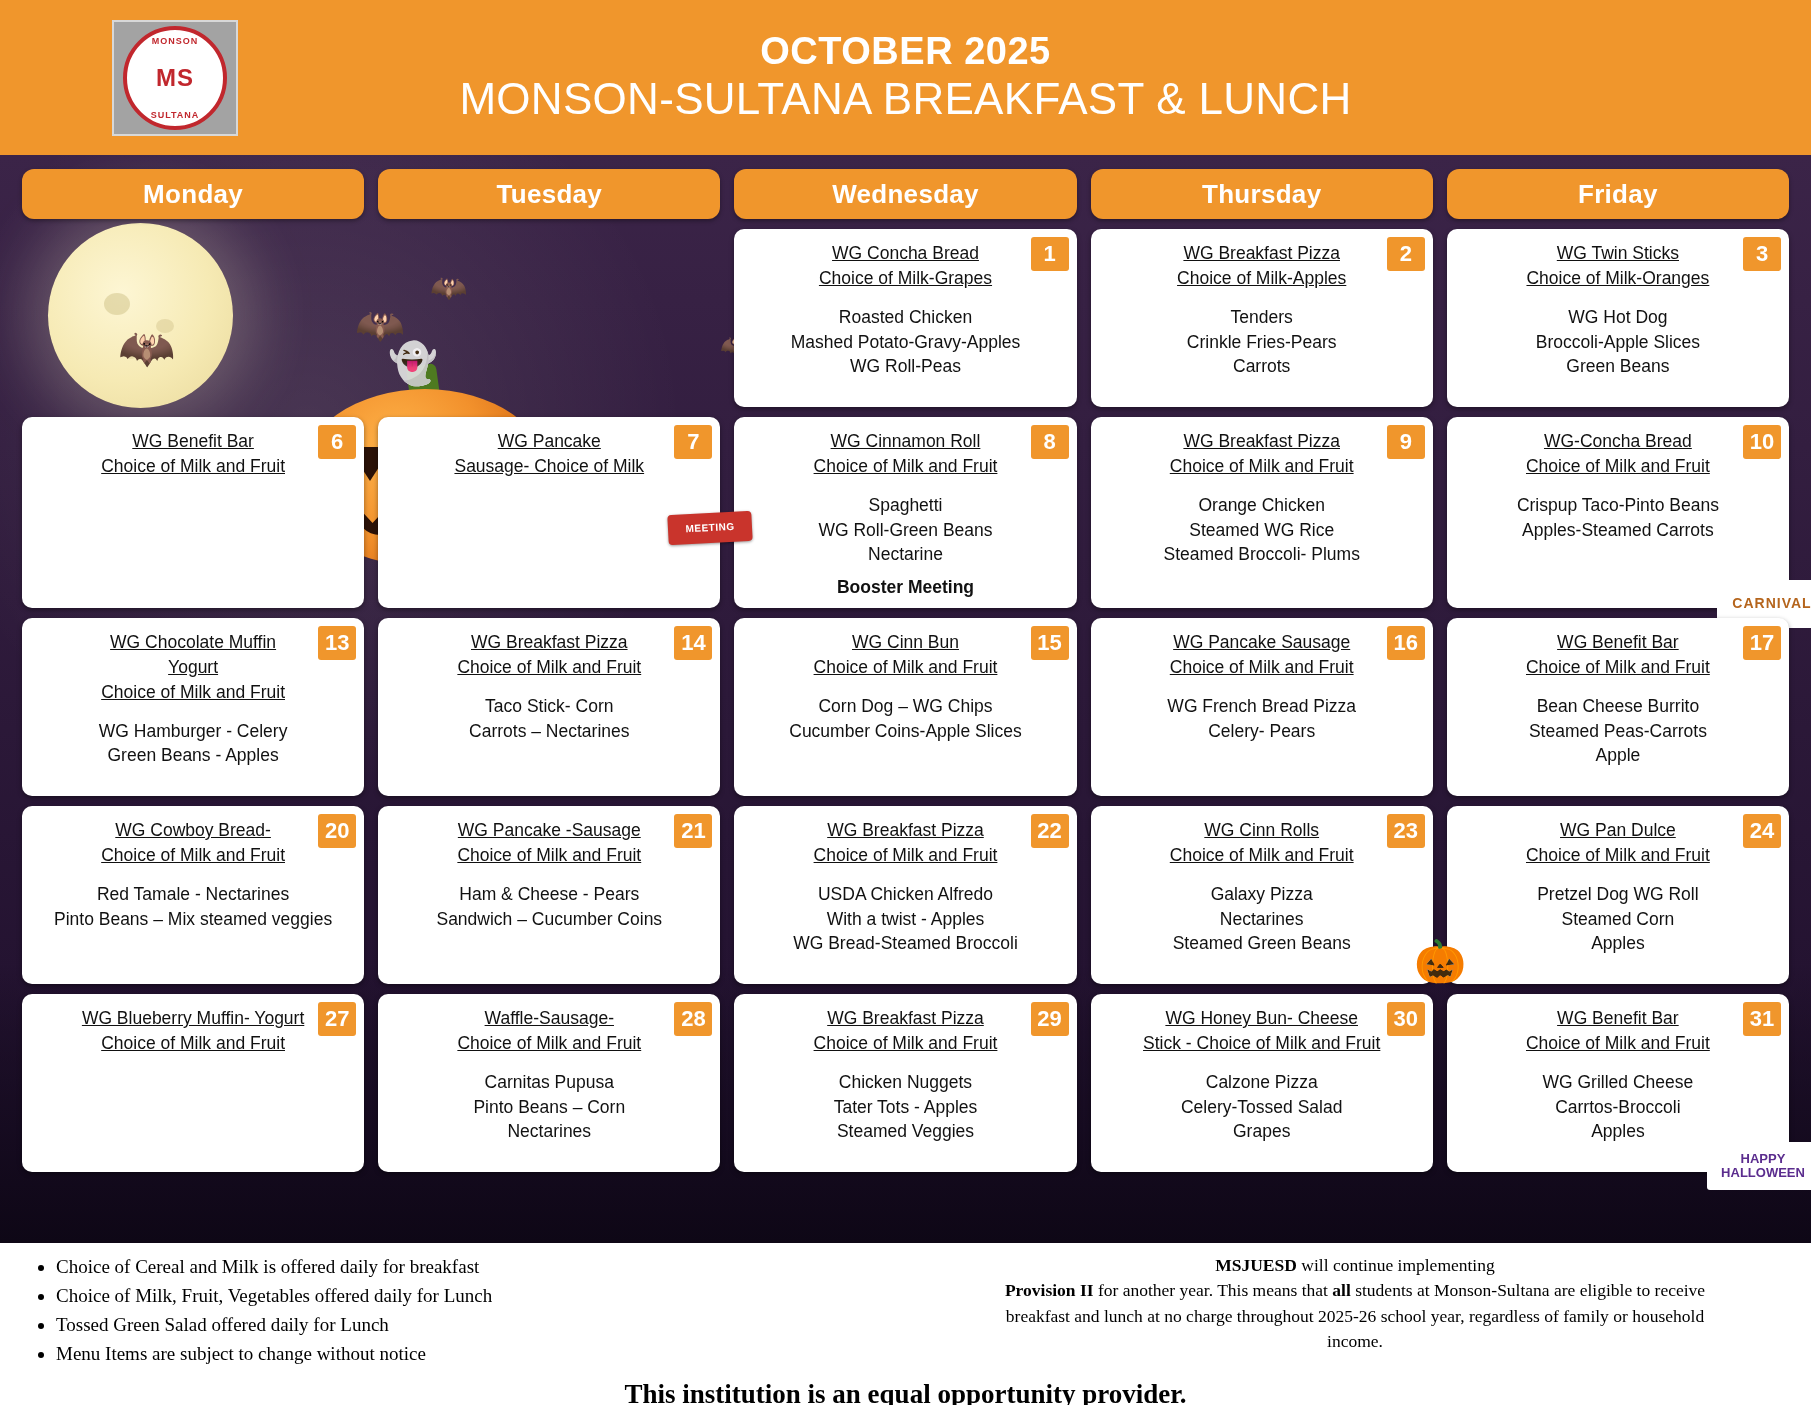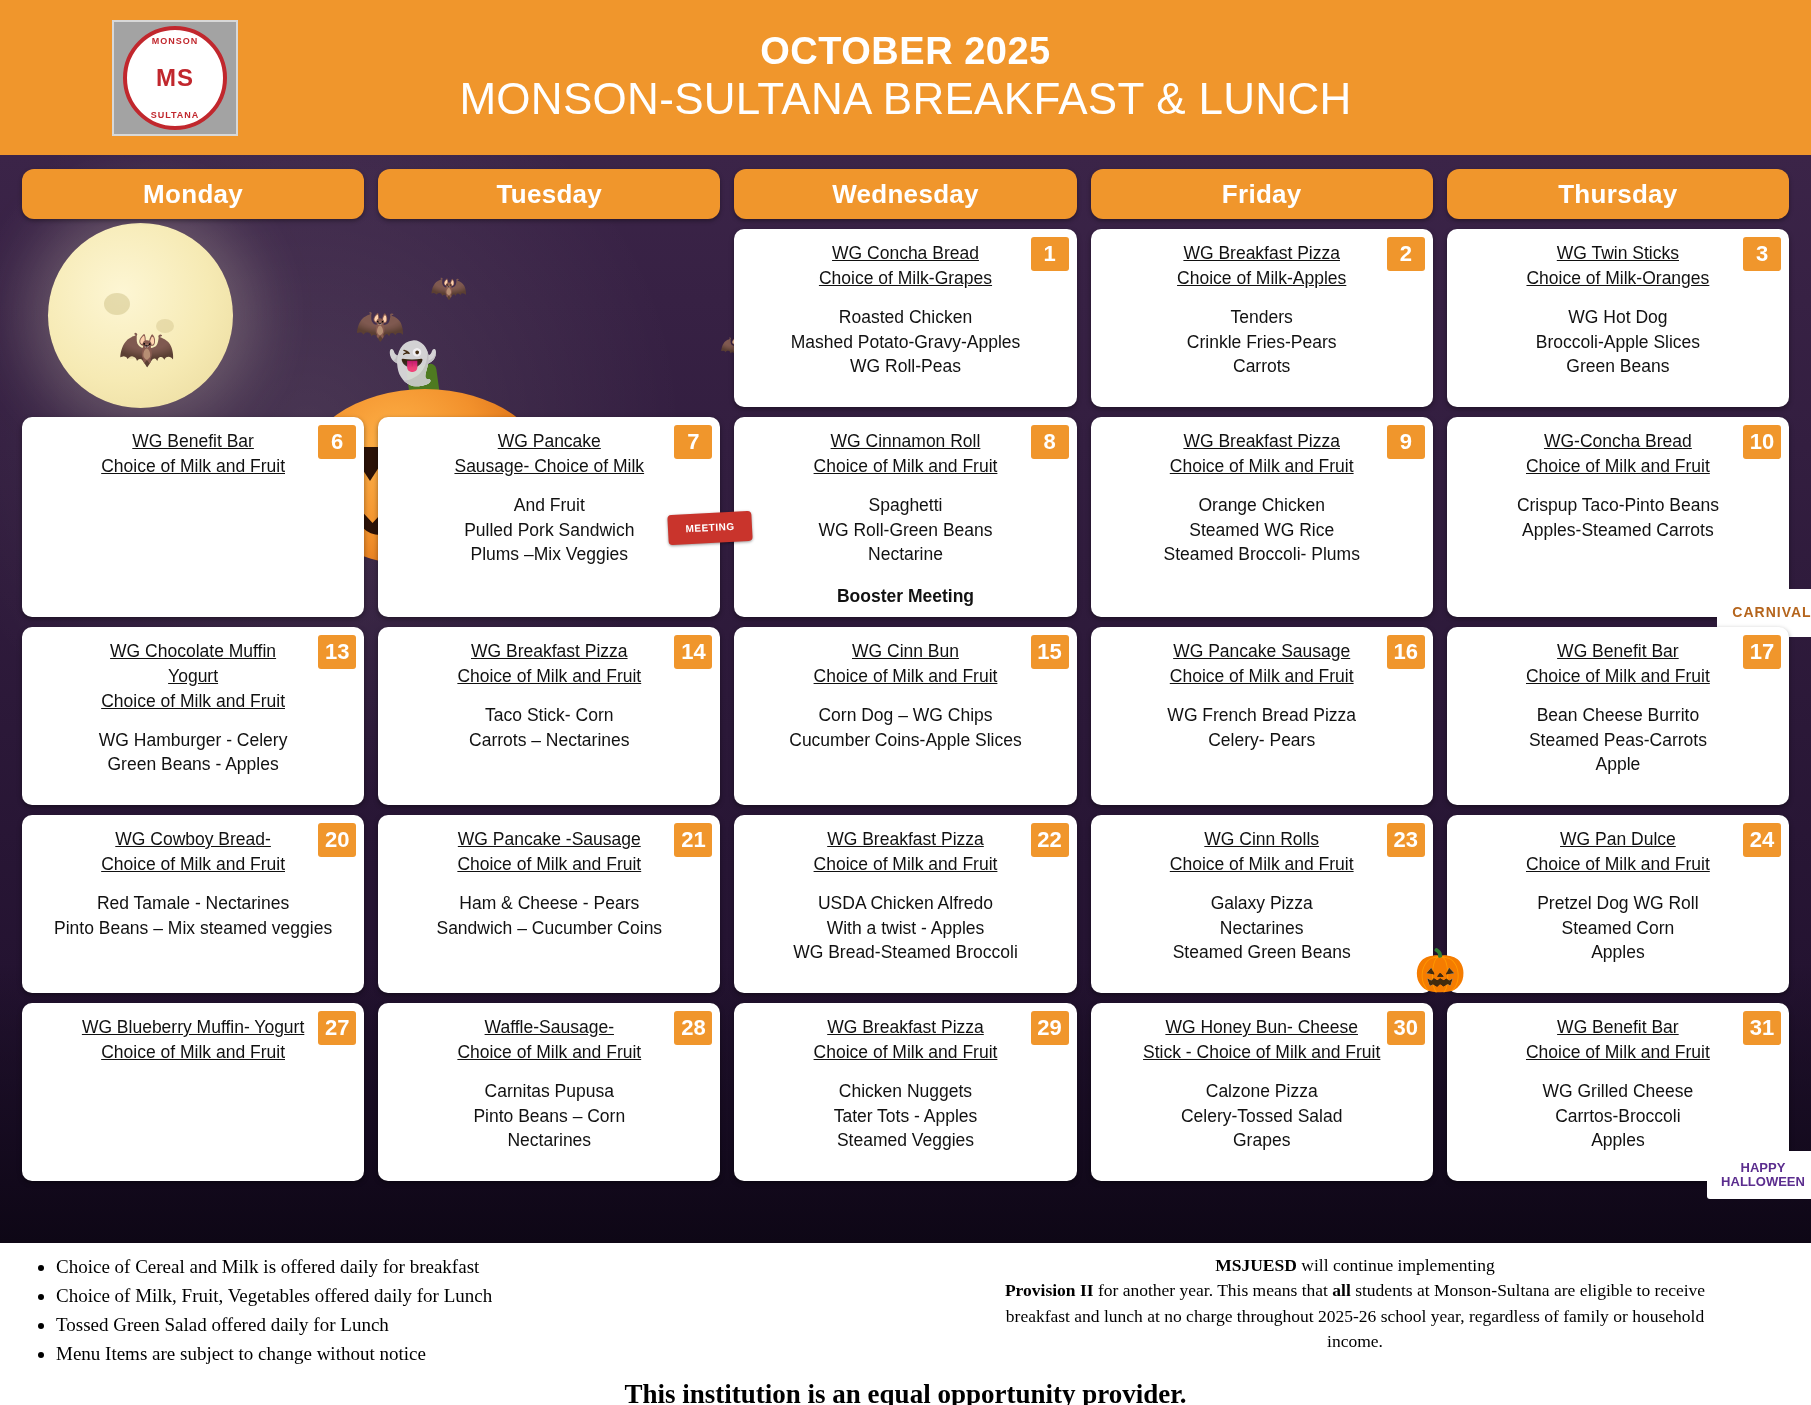--- a/index.html
+++ b/index.html
@@ -288,21 +288,21 @@
   .bfast .u {
     text-decoration: underline;
     display: block;
   }
   .lunch {
     margin-top: 14px;
   }
   .lunch div { display: block; }
   .booster {
     font-weight: bold;
-    margin-top: 17px;
+    margin-top: 8px;
   }
   .sticker {
     position: absolute;
     pointer-events: none;
   }
   .sticker.meeting {
     left: -66px;
     top: 96px;
     width: 84px;
     height: 30px;
@@ -439,22 +439,22 @@
     <div class="bat b3">🦇</div>
     <div class="bat b4">🦇</div>
     <div class="ghost g1">👻</div>
     <div class="ghost g2">👻</div>
     <div class="cupcake">🧁</div>
 
     <div class="grid" id="calendar-grid">
         <div class="dayhead">Monday</div>
         <div class="dayhead">Tuesday</div>
         <div class="dayhead">Wednesday</div>
+        <div class="dayhead">Thursday</div>
         <div class="dayhead">Friday</div>
-        <div class="dayhead">Thursday</div>
         <div class="cell empty"></div>
         <div class="cell empty"></div>
         <div class="cell">
           <div class="daynum">1</div>
           <div class="bfast">
             <span class="u">WG Concha Bread</span>
             <span class="u">Choice of Milk-Grapes</span>
           </div>
           <div class="lunch">
             <div>Roasted Chicken</div>
@@ -491,25 +491,20 @@
           <div class="bfast">
             <span class="u">WG Benefit Bar</span>
             <span class="u">Choice of Milk and Fruit</span>
           </div>
         </div>
         <div class="cell">
           <div class="daynum">7</div>
           <div class="bfast">
             <span class="u">WG Pancake</span>
             <span class="u">Sausage- Choice of Milk</span>
-          </div>
-          <div class="lunch">
-            <div>And Fruit</div>
-            <div>Pulled Pork Sandwich</div>
-            <div>Plums –Mix  Veggies</div>
           </div>
         </div>
         <div class="cell">
           <div class="daynum">8</div>
           <div class="bfast">
             <span class="u">WG Cinnamon Roll</span>
             <span class="u">Choice of Milk and Fruit</span>
           </div>
           <div class="lunch">
             <div>Spaghetti</div>

